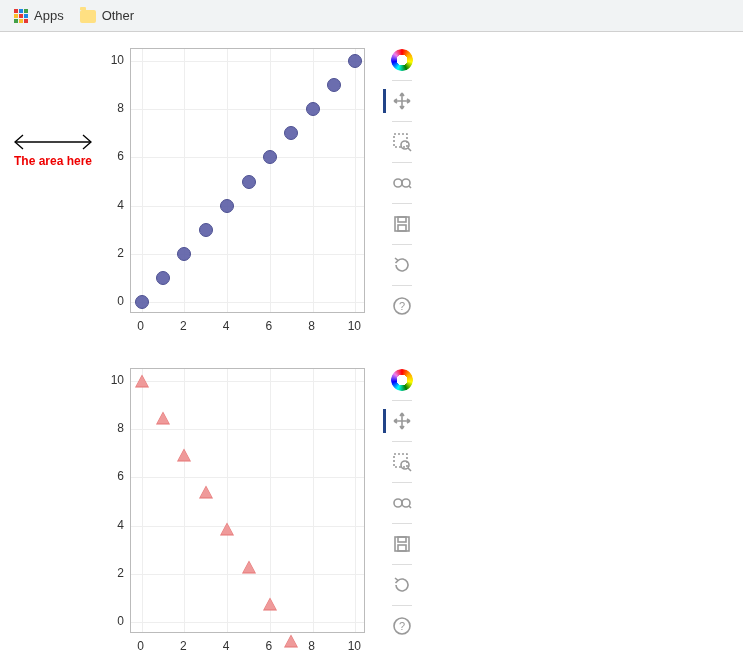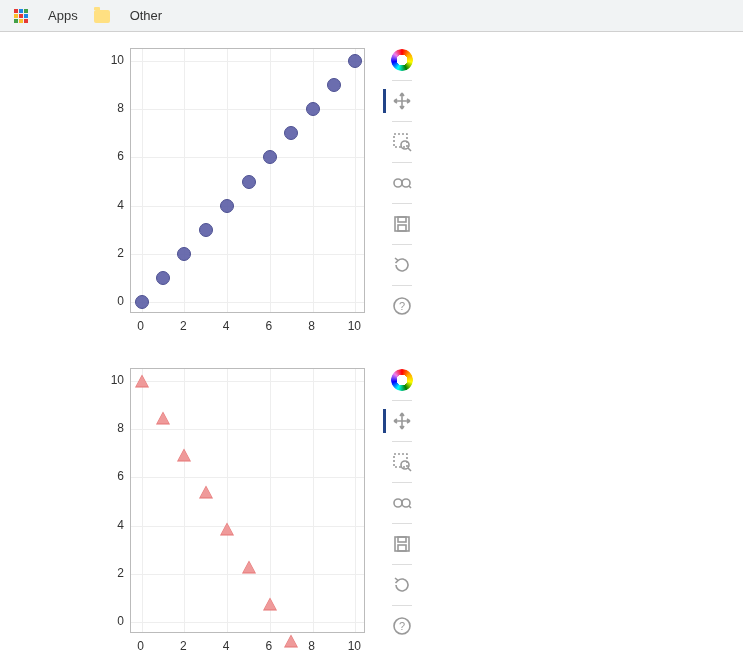--- a/index.html
+++ b/index.html
@@ -19,21 +19,21 @@
     padding: 0 6px;
     font-size: 13px;
     color: #333;
   }
   .bm-item {
     display: flex;
     align-items: flex-end;
     padding: 4px 8px;
     border-radius: 4px;
     cursor: pointer;
-    gap: 20px;
+    gap: 6px;
   }
   .apps-grid {
     display: grid;
     grid-template-columns: repeat(3, 4px);
     grid-template-rows: repeat(3, 4px);
     gap: 1px;
   }
   .apps-grid span:nth-child(1){background:#e53935;}
   .apps-grid span:nth-child(2){background:#1e88e5;}
   .apps-grid span:nth-child(3){background:#43a047;}
@@ -173,20 +173,28 @@
     <span>Apps</span>
   </div>
   <div class="bm-item">
     <div class="folder-icon"></div>
     <span>Other</span>
   </div>
 </div>
 
 <div class="content">
 
+  <div class="annot">
+    <svg width="86" height="20">
+      <line x1="5" y1="10" x2="81" y2="10" stroke="#000" stroke-width="1.3"></line>
+      <polyline points="13,3 5,10 13,17" fill="none" stroke="#000" stroke-width="1.3"></polyline>
+      <polyline points="73,3 81,10 73,17" fill="none" stroke="#000" stroke-width="1.3"></polyline>
+    </svg>
+    <div class="annot-text">The area here</div>
+  </div>
 
   <div class="chart-row">
     <div class="plot-container">
         <div class="plot-area">
           <div class="grid-line-v" style="left: 10.6818px;"></div>
           <div class="grid-line-v" style="left: 53.4091px;"></div>
           <div class="grid-line-v" style="left: 96.1364px;"></div>
           <div class="grid-line-v" style="left: 138.864px;"></div>
           <div class="grid-line-v" style="left: 181.591px;"></div>
           <div class="grid-line-v" style="left: 224.318px;"></div>

